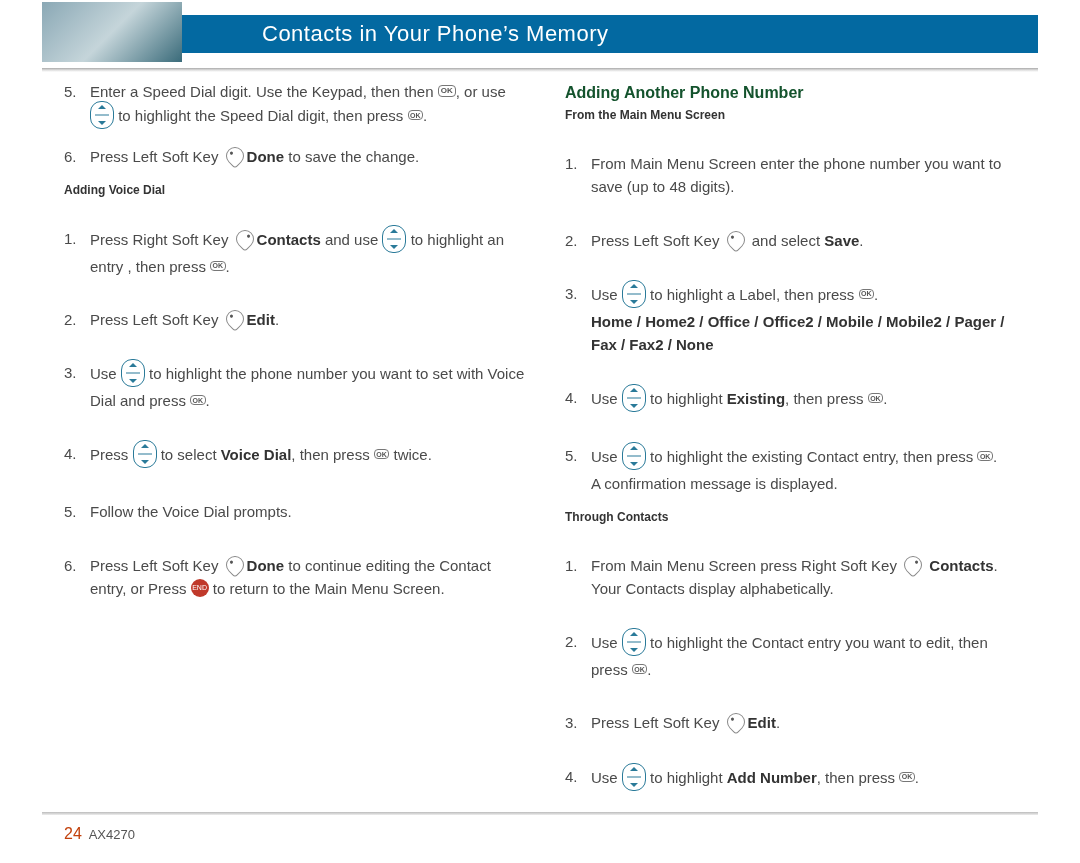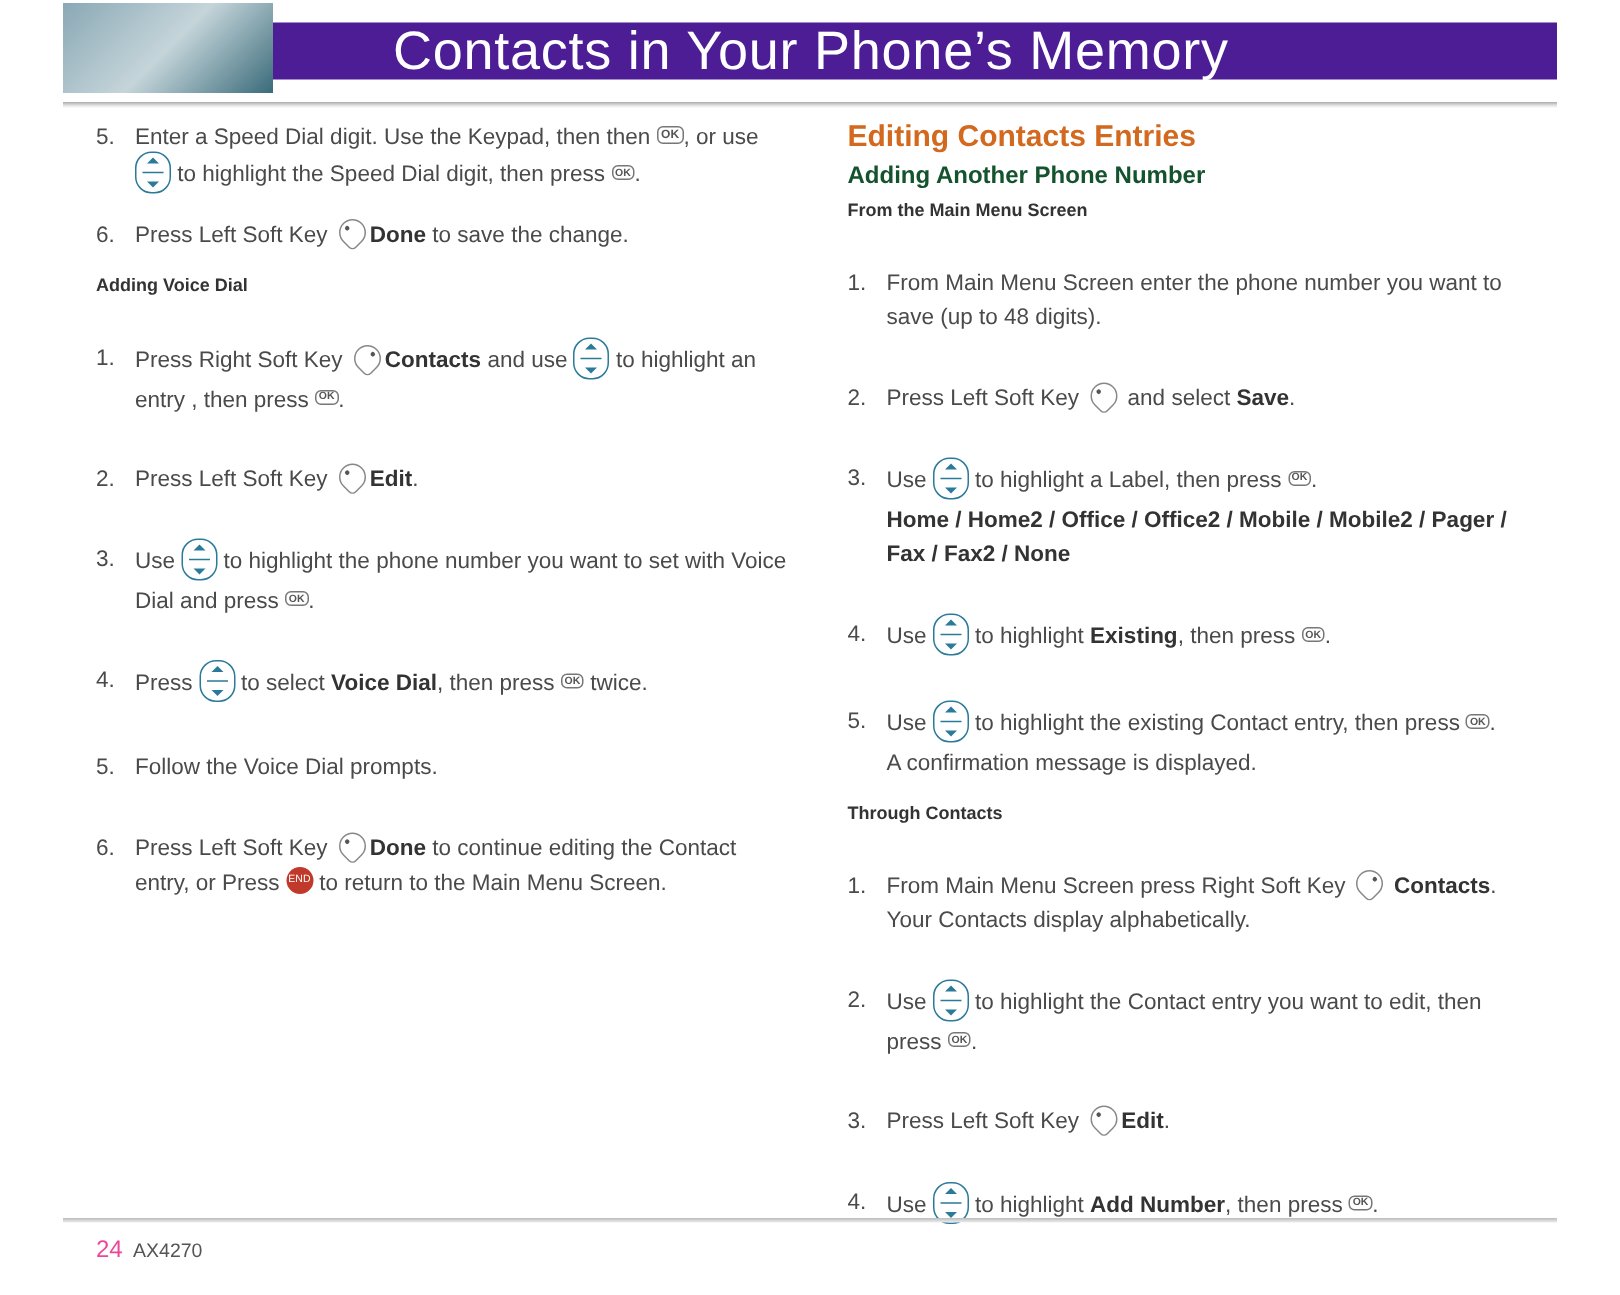--- a/index.html
+++ b/index.html
@@ -22,23 +22,23 @@
   }
   .header-image {
     width: 140px;
     height: 60px;
     background: linear-gradient(135deg,#8aa8b5 0%, #c5d5da 50%, #3a6b7a 100%);
     margin-top: -4px;
   }
   .teal-strip {
     flex: 1;
     height: 38px;
-    background: #4c1d95;
+    background: #0369a1;
     color: #fff;
-    font-size: 36px;
+    font-size: 22px;
     font-weight: 400;
     display: flex;
     align-items: center;
     padding-left: 80px;
     letter-spacing: 0.5px;
   }
   .rule {
     height: 4px;
     background: linear-gradient(to bottom,#aaa 0,#ddd 2px,#fff 4px);
     margin: 0 42px 8px 42px;
@@ -144,21 +144,21 @@
     left:42px; right:42px; bottom:48px;
     height:3px;
     background:linear-gradient(to bottom,#bbb,#eee);
   }
   .page-footer {
     position:absolute;
     left:64px; bottom:20px;
     font-size:13px;
     color:#555;
   }
-  .page-footer .pn { font-size:16px; color:#ec4899; margin-right:4px;}
+  .page-footer .pn { font-size:16px; color:#c2410c; margin-right:4px;}
 </style>
 </head>
 <body>
 
 <div class="header-bar">
   <div class="header-image"></div>
   <div class="teal-strip">Contacts in Your Phone’s Memory</div>
 </div>
 <div class="rule"></div>
 
@@ -205,21 +205,20 @@
         </li>
       <li>
           <span class="body">
         <span>Press Left Soft Key </span><span class="softkey"></span><span class="b">Done</span><span> to continue editing the Contact entry, or Press </span><span class="endkey">END</span><span> to return to the Main Menu Screen.</span>
       </span>
         </li>
     </ol>
   </div>
 
   <div class="col">
-    <h2 class="section">Editing Contacts Entries</h2>
     <h3 class="sub">Adding Another Phone Number</h3>
     <h4 class="subsub">From the Main Menu Screen</h4>
     <ol class="start1">
       <li>
           <span class="body">From Main Menu Screen enter the phone number you want to save (up to 48 digits).</span>
         </li>
       <li>
           <span class="body">
         <span>Press Left Soft Key </span><span class="softkey"></span><span> and select </span><span class="b">Save</span><span>.</span>
       </span>

